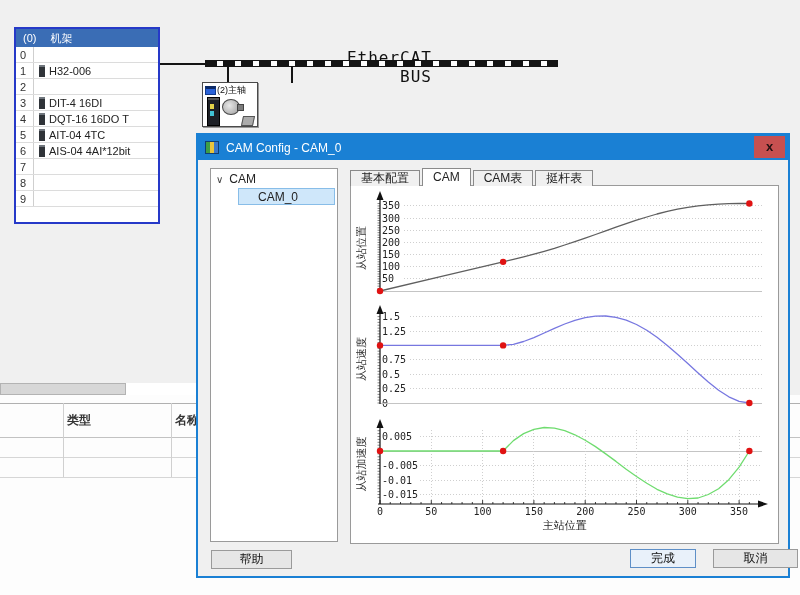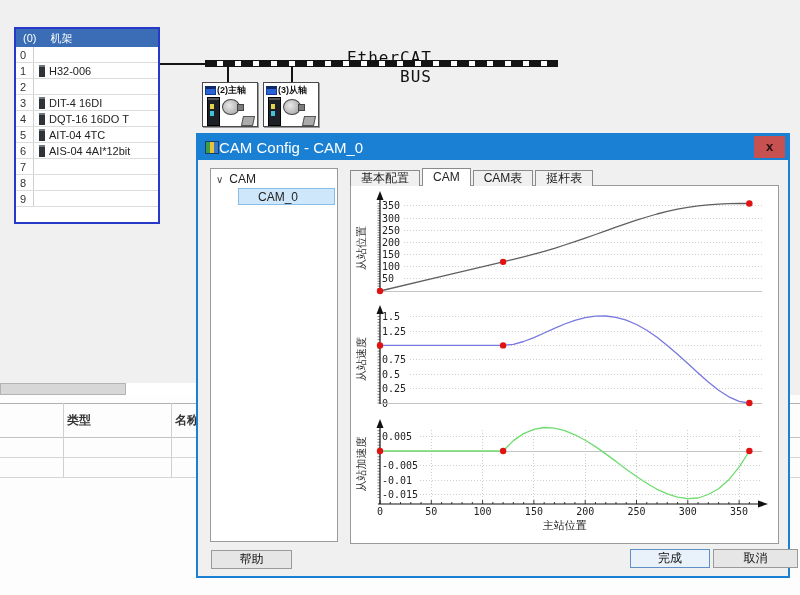--- a/index.html
+++ b/index.html
@@ -39,59 +39,59 @@
        border-top:1px solid #141414;border-bottom:1px solid #141414;
        background:repeating-linear-gradient(90deg,#141414 0 12px,#fcfcfc 12px 18px);}
   .drop{position:absolute;top:67px;width:2px;height:16px;background:#141414;}
   .d1{left:227px;} .d2{left:291px;}
   .devices{position:absolute;left:202px;top:82px;display:flex;gap:5px;}
   .device-box{width:56px;height:45px;background:#fff;border:1px solid #4a4a4a;box-sizing:border-box;
               box-shadow:1px 1px 0 #9a9a9a;padding:1px 2px;}
   .device-head{display:flex;align-items:center;gap:1px;height:12px;}
   .dev-mini-icon{display:inline-block;width:11px;height:9px;background:#2a62d8;border:1px solid #123a8a;
                  box-sizing:border-box;border-top:3px solid #0d2a66;}
-  .dev-label{font-size:9px;color:#111;white-space:nowrap;font-weight:bold;}
+  .dev-label{font-size:9px;color:#111;white-space:nowrap;}
   .device-body{position:relative;height:30px;}
   .drive-icon{position:absolute;left:2px;top:1px;width:11px;height:27px;background:#1d2026;
               border:1px solid #000;box-shadow:inset 0 2px 0 #555;}
   .drive-icon:before{content:"";position:absolute;left:2px;top:6px;width:4px;height:5px;background:#e4d44a;}
   .drive-icon:after{content:"";position:absolute;left:2px;top:13px;width:4px;height:5px;background:#41c4d6;}
   .motor-icon{position:absolute;left:17px;top:3px;width:16px;height:14px;background:
               radial-gradient(circle at 40% 40%,#e8e8e8,#9a9a9a);border:1px solid #444;border-radius:50%;}
   .motor-icon:after{content:"";position:absolute;right:-5px;top:4px;width:5px;height:5px;background:#7c7c7c;border:1px solid #444;}
   .gear-mini{position:absolute;right:1px;bottom:0;width:10px;height:8px;background:#ababab;
              border:1px solid #555;transform:skewX(-12deg);}
 
   
   .dialog{position:absolute;left:196px;top:133px;width:594px;height:445px;background:#f0f0f0;
           border:2px solid #1a80d4;box-sizing:border-box;z-index:10;}
   .titlebar{position:absolute;left:0;top:0;right:0;height:25px;background:#1a80d4;display:flex;align-items:center;}
   .title-icon{width:14px;height:13px;margin-left:7px;border:1px solid #0d3f74;box-sizing:border-box;
               background:linear-gradient(90deg,#3f9e46 0 34%,#e8c43c 34% 67%,#3a77c9 67% 100%);}
-  .title-text{color:#fff;font-size:15px;}
+  .title-text{color:#fff;font-size:12px;margin-left:7px;}
   .close-btn{position:absolute;right:3px;top:1px;width:31px;height:22px;background:#c75050;
              color:#241111;font-weight:bold;font-size:13px;text-align:center;line-height:22px;cursor:pointer;}
   .tree-panel{position:absolute;left:12px;top:33px;width:128px;height:374px;background:#fff;
               border:1px solid #9a9a9a;box-sizing:border-box;font-size:12px;color:#222;}
   .tree-root{display:flex;align-items:center;gap:6px;padding:3px 0 1px 5px;}
   .tree-chevron{font-size:10px;color:#444;}
   .tree-child{margin:1px 0 0 27px;width:97px;height:17px;line-height:16px;background:#cfe7fa;
               border:1px solid #88bde8;box-sizing:border-box;padding-left:19px;}
   .tabs{position:absolute;left:152px;top:33px;display:flex;align-items:flex-end;height:18px;z-index:3;}
   .tab{height:16px;line-height:15px;padding:0 10px;font-size:12px;color:#222;background:#f0f0f0;
        border:1px solid #8a8a8a;border-bottom:none;margin-right:2px;box-sizing:border-box;}
   .tab.active{height:18px;line-height:17px;background:#fff;position:relative;z-index:4;}
   .content-panel{position:absolute;left:152px;top:50px;width:429px;height:359px;background:#fff;
                  border:1px solid #9a9a9a;box-sizing:border-box;}
   .chart{position:absolute;left:158px;}
   .c1{top:55px;} .c2{top:169px;} .c3{top:283px;}
   .dlg-btn{position:absolute;height:19px;font-size:12px;color:#111;text-align:center;line-height:17px;
            background:#e6e6e6;border:1px solid #9a9a9a;box-sizing:border-box;cursor:pointer;}
   .btn-help{left:13px;top:415px;width:81px;}
-  .btn-finish{left:432px;top:414px;width:80px;background:#e9f1fa;border:1px solid #5e8fc7;}
+  .btn-finish{left:432px;top:414px;width:66px;background:#e9f1fa;border:1px solid #5e8fc7;}
   .btn-cancel{left:515px;top:414px;width:85px;text-align:center;}
 </style>
 </head>
 <body>
 
 <div id="stage">
 
   <div class="ws-white"></div>
   <div class="hscroll"></div>
   <div class="hscroll-rest"></div>
@@ -188,31 +188,20 @@
   <div class="rack-link"></div>
   <div class="bus"></div>
   <div class="drop d1"></div>
   <div class="drop d2"></div>
   <div class="devices">
 
   <div class="device-box">
       <div class="device-head">
         <span class="dev-mini-icon"></span>
         <span class="dev-label">(2)主轴</span>
-      </div>
-      <div class="device-body">
-        <span class="drive-icon"></span>
-        <span class="motor-icon"></span>
-        <span class="gear-mini"></span>
-      </div>
-    </div>
-      <div class="device-box">
-      <div class="device-head">
-        <span class="dev-mini-icon"></span>
-        <span class="dev-label">(3)从轴</span>
       </div>
       <div class="device-body">
         <span class="drive-icon"></span>
         <span class="motor-icon"></span>
         <span class="gear-mini"></span>
       </div>
     </div>
     </div>
 
   <div class="dialog">

